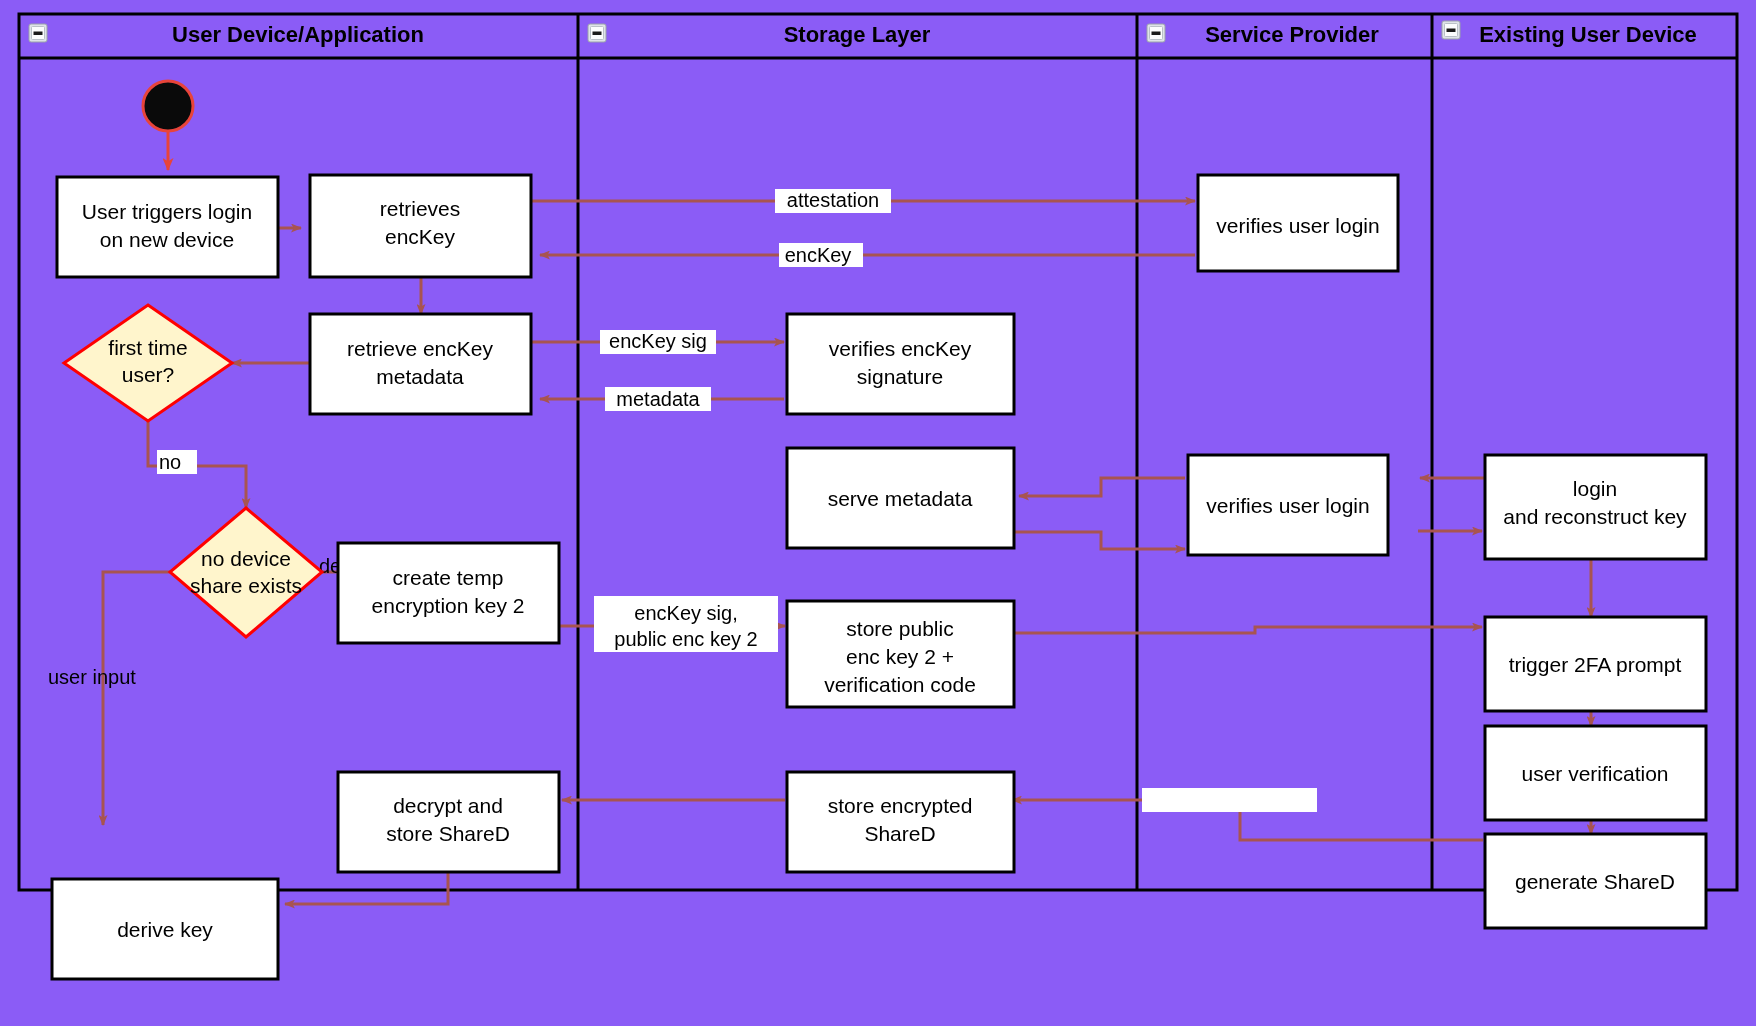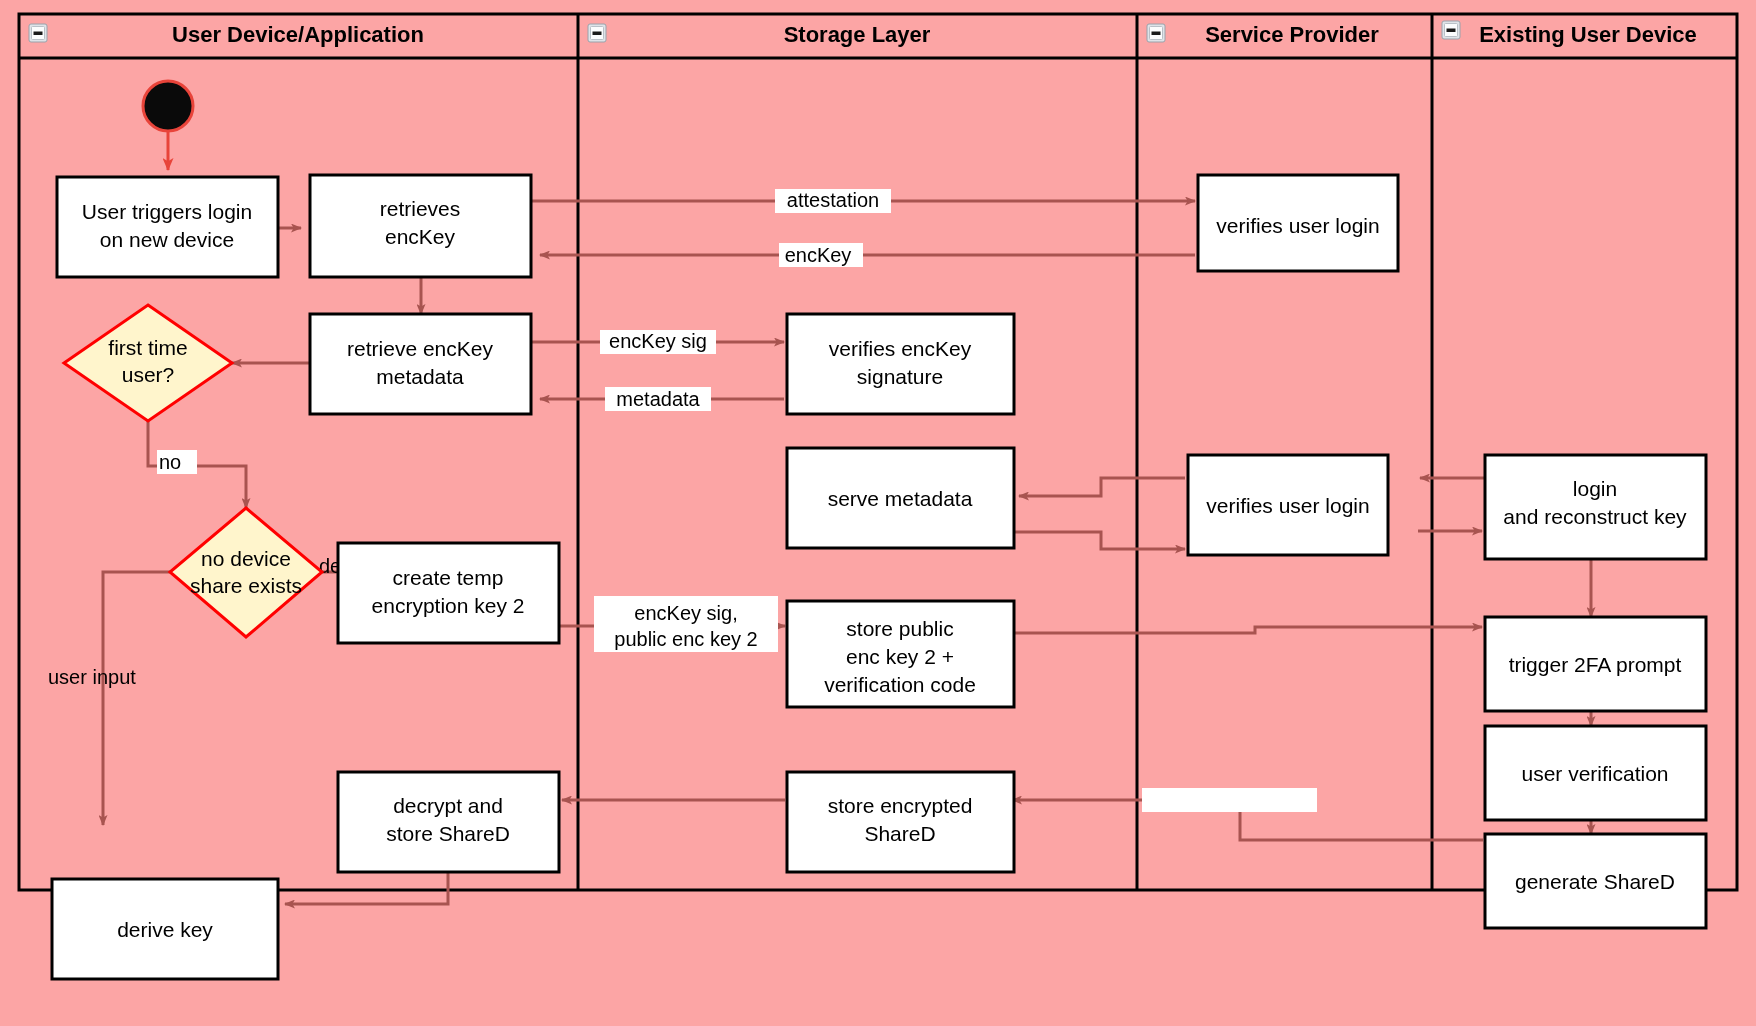--- a/index.html
+++ b/index.html
@@ -6,21 +6,21 @@
   html, body {
     margin: 0;
     padding: 0;
     background: #ffffff;
     font-family: "Liberation Sans", sans-serif;
   }
   #canvas {
     position: relative;
     width: 1756px;
     height: 1026px;
-    background: #fca5a5;
+    background: #8b5cf6;
     overflow: hidden;
   }
   svg.diagram {
     position: absolute;
     top: 0;
     left: 0;
     width: 1756px;
     height: 1026px;
   }
   .lane-frame {

